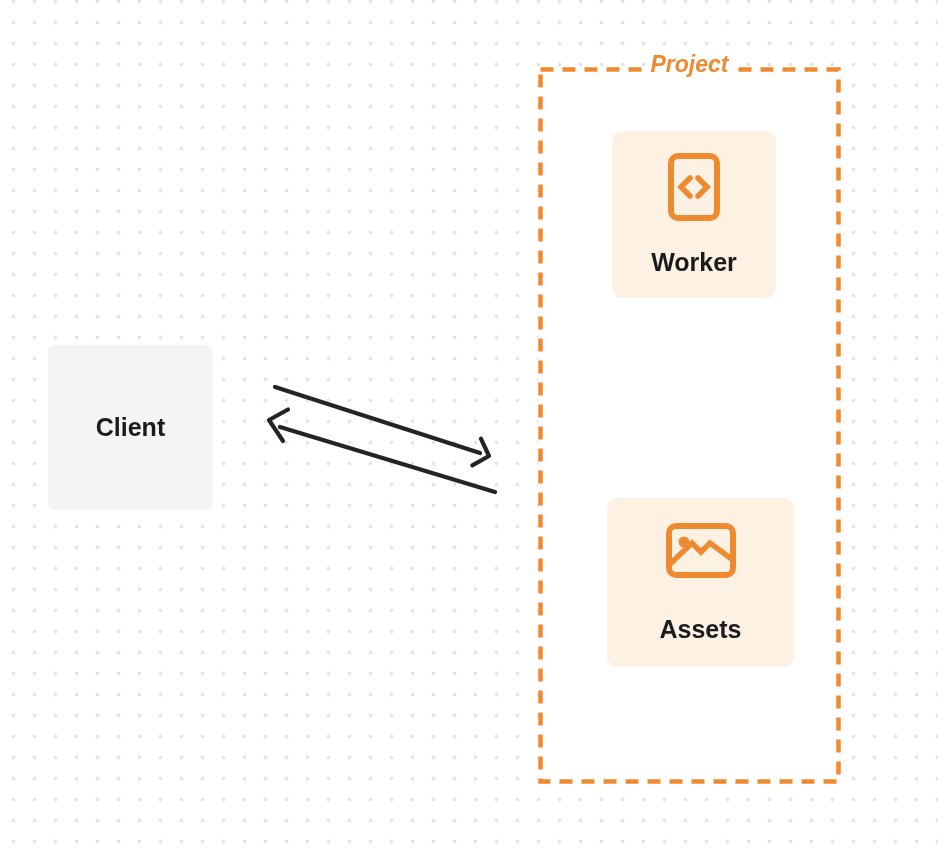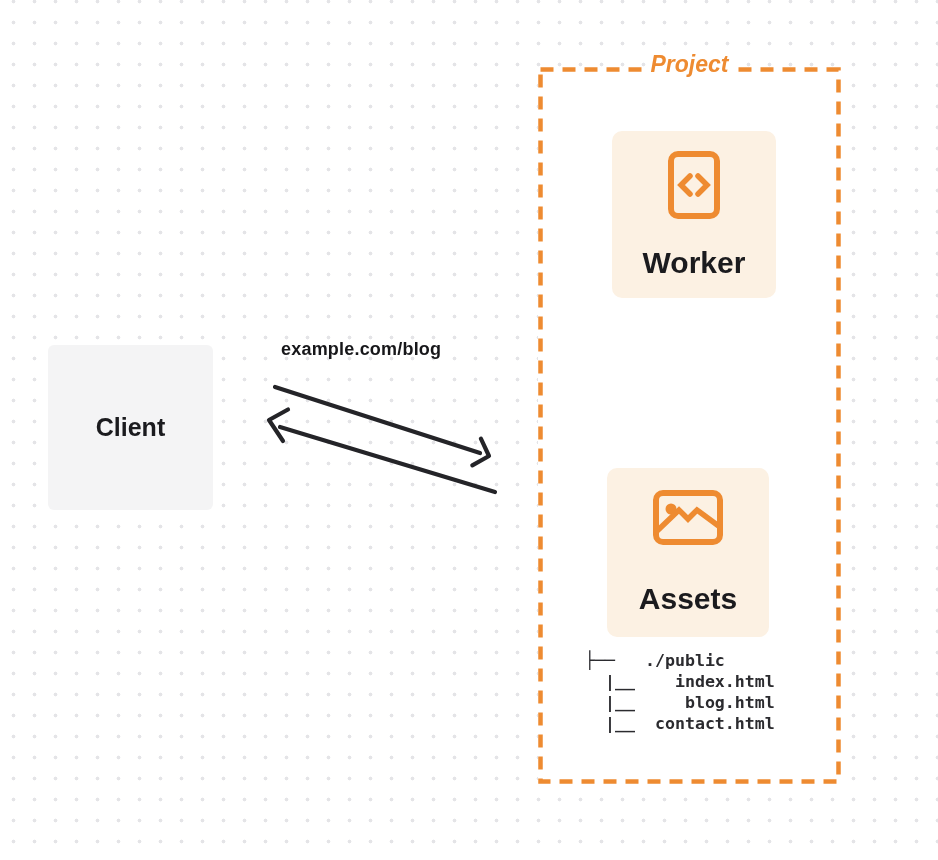--- a/index.html
+++ b/index.html
@@ -73,24 +73,24 @@
   
   .card {
     position: absolute;
     background: #fcf1e3;
     border-radius: 10px;
     display: flex; flex-direction: column;
     align-items: center; justify-content: center;
     gap: 26px;
   }
   .card .node-label {
-    font-size: 30px; font-weight: 700; color: #1b1b1e;
+    font-size: 25px; font-weight: 700; color: #1b1b1e;
   }
   .card-worker { left: 74px; top: 64px;  width: 164px; height: 167px; }
-  .card-assets { left: 69px; top: 401px; width: 162px; height: 169px; gap: 36px; }
+  .card-assets { left: 69px; top: 431px; width: 187px; height: 169px; gap: 36px; }
   .icon-wrap { display: block; line-height: 0; }
 
   
   .file-tree {
     position: absolute;
     left: 47px; top: 583px;
     font-family: "DejaVu Sans Mono", monospace;
     font-size: 16.6px;
     line-height: 21px;
     font-weight: 700;
@@ -100,21 +100,20 @@
 </style>
 </head>
 <body>
 
 <div class="canvas">
 
   <div class="client-box">
     <span class="node-label">Client</span>
   </div>
 
-  <div class="url-label">example.com/blog</div>
 
   <svg class="arrows-svg" viewBox="0 0 938 860" xmlns="http://www.w3.org/2000/svg" aria-hidden="true">
     <g stroke="#242428" stroke-width="4.2" fill="none" stroke-linecap="round" stroke-linejoin="round">
 
       <line x1="275" y1="387" x2="480" y2="453"></line>
       <polyline points="472.3,465.3 489,456 480.9,438.7"></polyline>
 
       <line x1="495" y1="492" x2="280" y2="427"></line>
       <polyline points="288,409.5 269,420 283,441"></polyline>
     </g>
@@ -143,20 +142,16 @@
       <span class="icon-wrap">
         <svg width="72" height="57" viewBox="0 0 72 57" xmlns="http://www.w3.org/2000/svg" aria-hidden="true">
           <rect x="4" y="4" width="64" height="49" rx="7" fill="none" stroke="#ee8b31" stroke-width="6"></rect>
           <circle cx="19" cy="20" r="5.5" fill="#ee8b31"></circle>
           <path d="M4,43 L27,21 L36,30 L45,21 L68,38" fill="none" stroke="#ee8b31" stroke-width="5.5" stroke-linecap="round" stroke-linejoin="miter"></path>
         </svg>
       </span>
       <span class="node-label">Assets</span>
     </div>
 
-    <pre class="file-tree">├──   ./public
-  |__    index.html
-  |__     blog.html
-  |__  contact.html</pre>
 
   </div>
 
 </div>
 
 </body></html>

